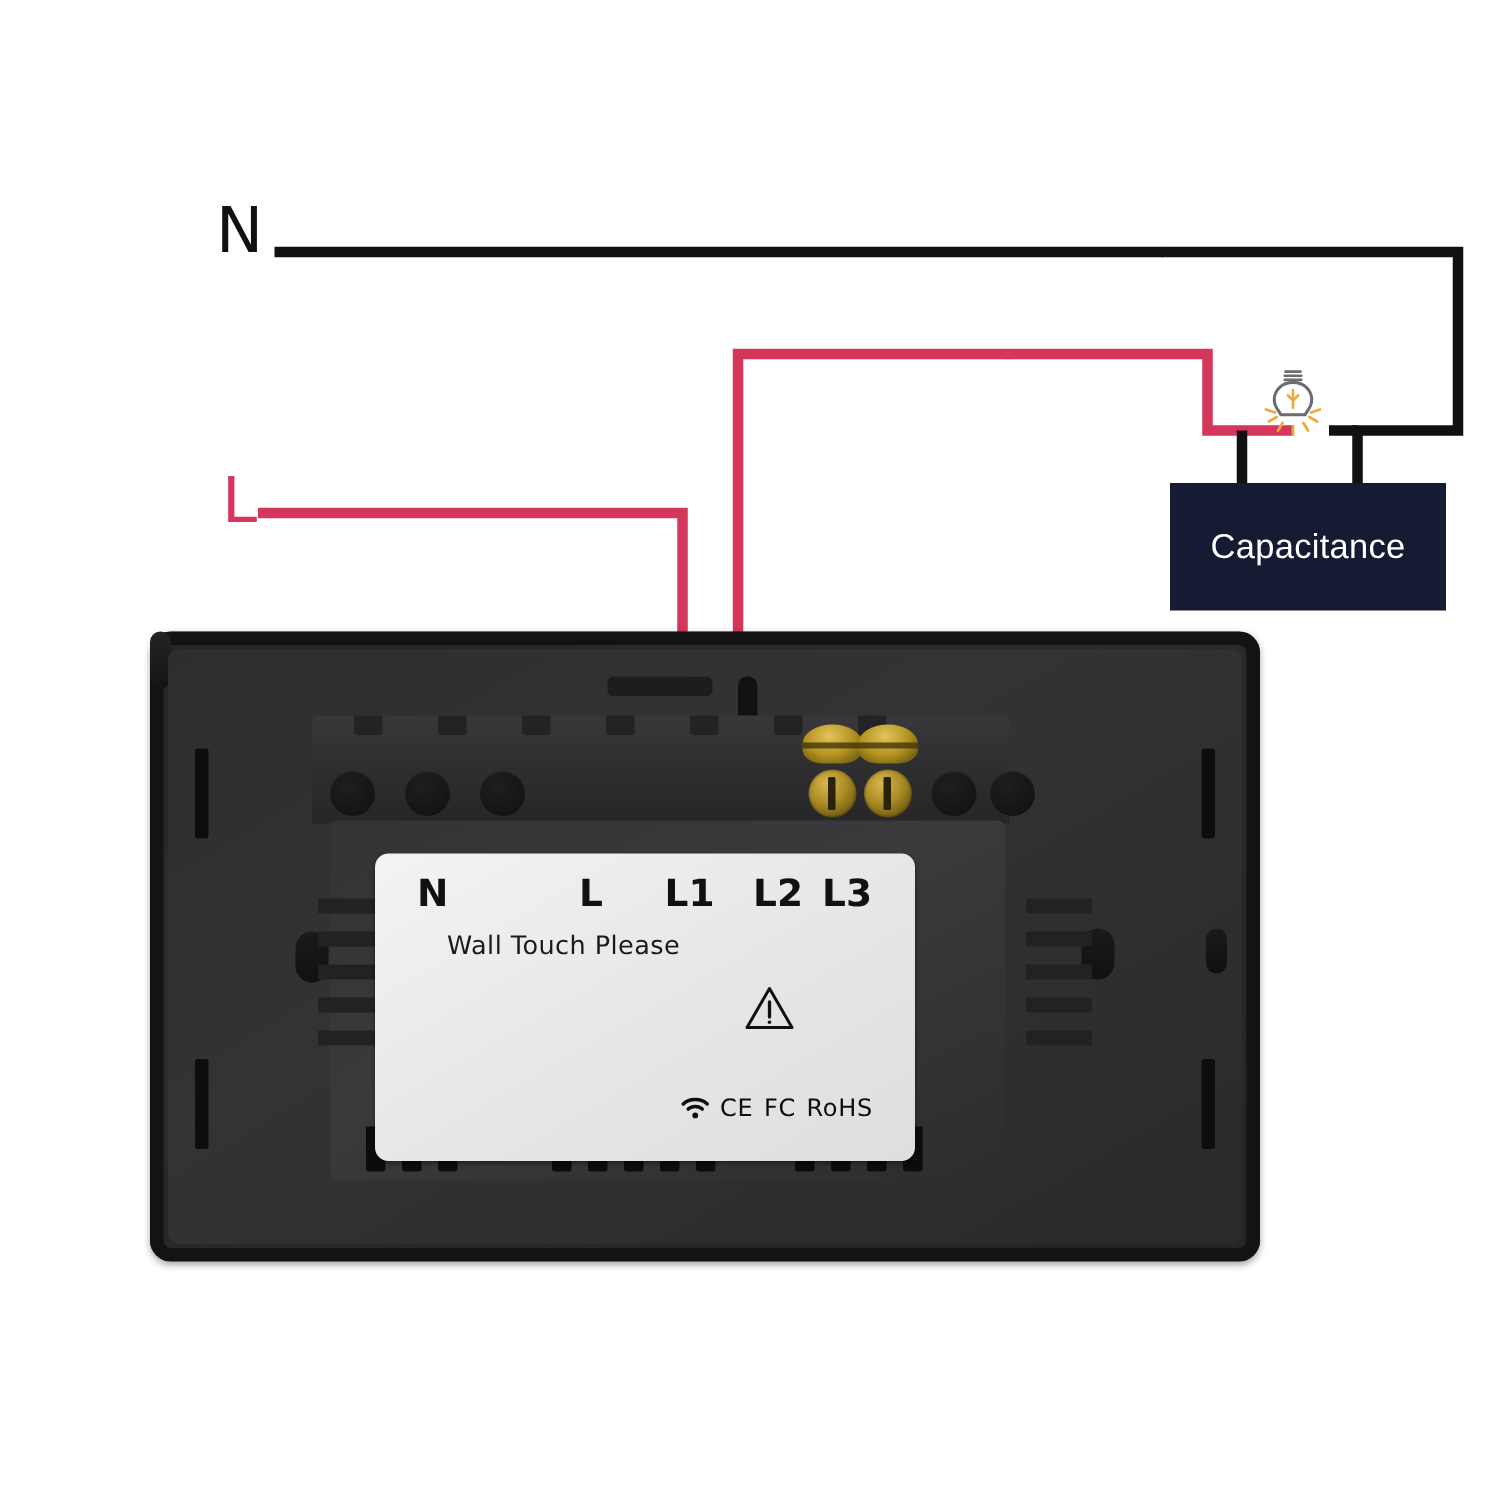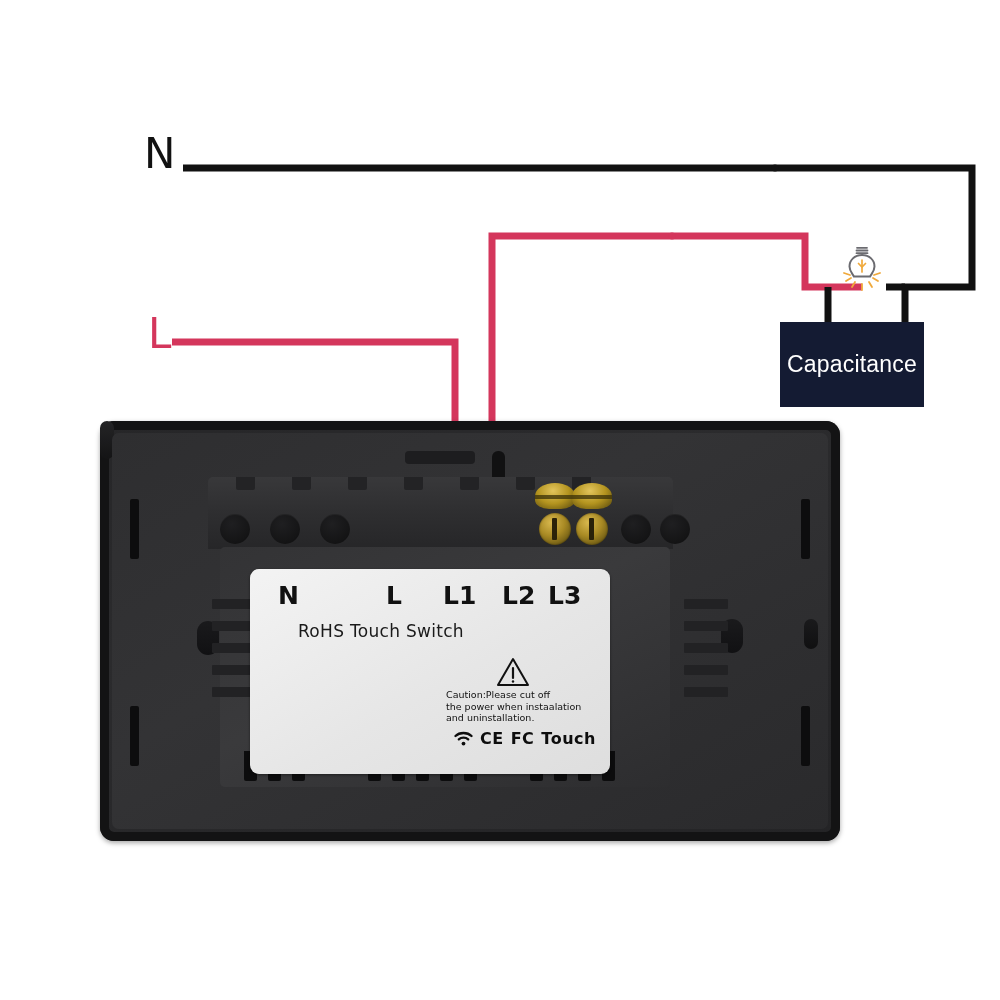--- a/index.html
+++ b/index.html
@@ -8,21 +8,21 @@
 
   
   .wire-label{position:absolute;font-weight:400;line-height:1;}
   #label-n{left:144px;top:133px;font-size:42px;color:#111111;font-family:"DejaVu Sans",sans-serif;}
   #label-l{left:148px;top:313px;font-size:42px;color:#D4365C;font-family:"DejaVu Sans",sans-serif;}
 
   
   #wires{position:absolute;left:0;top:0;width:1000px;height:1000px;}
 
   
-  #cap-box{position:absolute;left:780px;top:322px;width:144px;height:85px;
+  #cap-box{position:absolute;left:780px;top:322px;width:184px;height:85px;
            background:#141B33;display:flex;align-items:center;justify-content:center;}
   #cap-label{color:#ffffff;font-size:23px;font-family:"Liberation Sans",sans-serif;letter-spacing:.2px;}
 
   
   #switch-outer{position:absolute;left:100px;top:421px;width:740px;height:420px;
      background:linear-gradient(160deg,#262628 0%,#2b2b2d 35%,#242426 100%);
      border-radius:14px;
      box-shadow:inset 0 0 0 9px #131314, 0 2px 5px rgba(0,0,0,.35);}
   #switch-inner-face{position:absolute;left:12px;top:12px;right:12px;bottom:12px;
      background:linear-gradient(150deg,#2e2e30 0%,#333335 40%,#2a2a2c 100%);
@@ -85,21 +85,21 @@
   .vent{position:absolute;top:0;width:13px;height:30px;background:#0c0c0d;border-radius:0 0 2px 2px;}
 
   
   .term{position:absolute;font-family:"DejaVu Sans",sans-serif;font-weight:700;font-size:25px;color:#111111;top:12px;}
   #plate-title{position:absolute;left:48px;top:52px;font-family:"DejaVu Sans",sans-serif;
      font-size:17px;color:#1a1a1a;letter-spacing:.3px;}
   #warn-tri{position:absolute;left:246px;top:88px;width:34px;height:30px;}
   #caution-text{position:absolute;left:196px;top:120px;width:160px;font-family:"DejaVu Sans",sans-serif;
      font-size:9.5px;line-height:1.22;color:#111111;}
   #cert-row{position:absolute;left:204px;top:160px;display:flex;align-items:center;gap:7px;}
-  .cert{font-family:"DejaVu Sans",sans-serif;font-weight:700;font-size:16px;color:#0d0d0d;letter-spacing:.5px;}
+  .cert{font-family:"DejaVu Sans",sans-serif;font-weight:400;font-size:16px;color:#0d0d0d;letter-spacing:.5px;}
 </style>
 </head>
 <body>
 
 <div id="stage">
 
   <div class="wire-label" id="label-n">N</div>
   <div class="wire-label" id="label-l">L</div>
 
   <svg id="wires" viewBox="0 0 1000 1000" xmlns="http://www.w3.org/2000/svg">
@@ -217,40 +217,35 @@
     </div>
     <div id="stub-bot-pin"></div>
 
     <div id="label-plate">
       <span class="term" style="left:28px">N</span>
       <span class="term" style="left:136px">L</span>
       <span class="term" style="left:193px">L1</span>
       <span class="term" style="left:252px">L2</span>
       <span class="term" style="left:298px">L3</span>
 
-      <div id="plate-title">RoHS Touch Switch</div>
+      <div id="plate-title">Wall Touch Please</div>
 
       <svg id="warn-tri" viewBox="0 0 34 30" xmlns="http://www.w3.org/2000/svg">
         <path d="M17 2 L32 28 L2 28 Z" fill="none" stroke="#111111" stroke-width="2" stroke-linejoin="round"></path>
         <line x1="17" y1="11" x2="17" y2="21" stroke="#111111" stroke-width="2.2" stroke-linecap="round"></line>
         <circle cx="17" cy="24.5" r="1.2" fill="#111111"></circle>
       </svg>
 
-      <div id="caution-text">
-        <div>Caution:Please cut off</div>
-        <div>the power when instaalation</div>
-        <div>and uninstallation.</div>
-      </div>
 
       <div id="cert-row">
         <svg style="width:19px;height:15px" viewBox="0 0 19 15" xmlns="http://www.w3.org/2000/svg">
           <path d="M1.5 5 C5.5 1, 13.5 1, 17.5 5" fill="none" stroke="#0d0d0d" stroke-width="2.3" stroke-linecap="round"></path>
           <path d="M4.8 8.4 C7.3 6, 11.7 6, 14.2 8.4" fill="none" stroke="#0d0d0d" stroke-width="2.3" stroke-linecap="round"></path>
           <circle cx="9.5" cy="12.6" r="1.9" fill="#0d0d0d"></circle>
         </svg>
         <span class="cert">CE</span>
         <span class="cert">FC</span>
-        <span class="cert">Touch</span>
+        <span class="cert">RoHS</span>
       </div>
     </div>
   </div>
 
 </div>
 
 </body></html>

